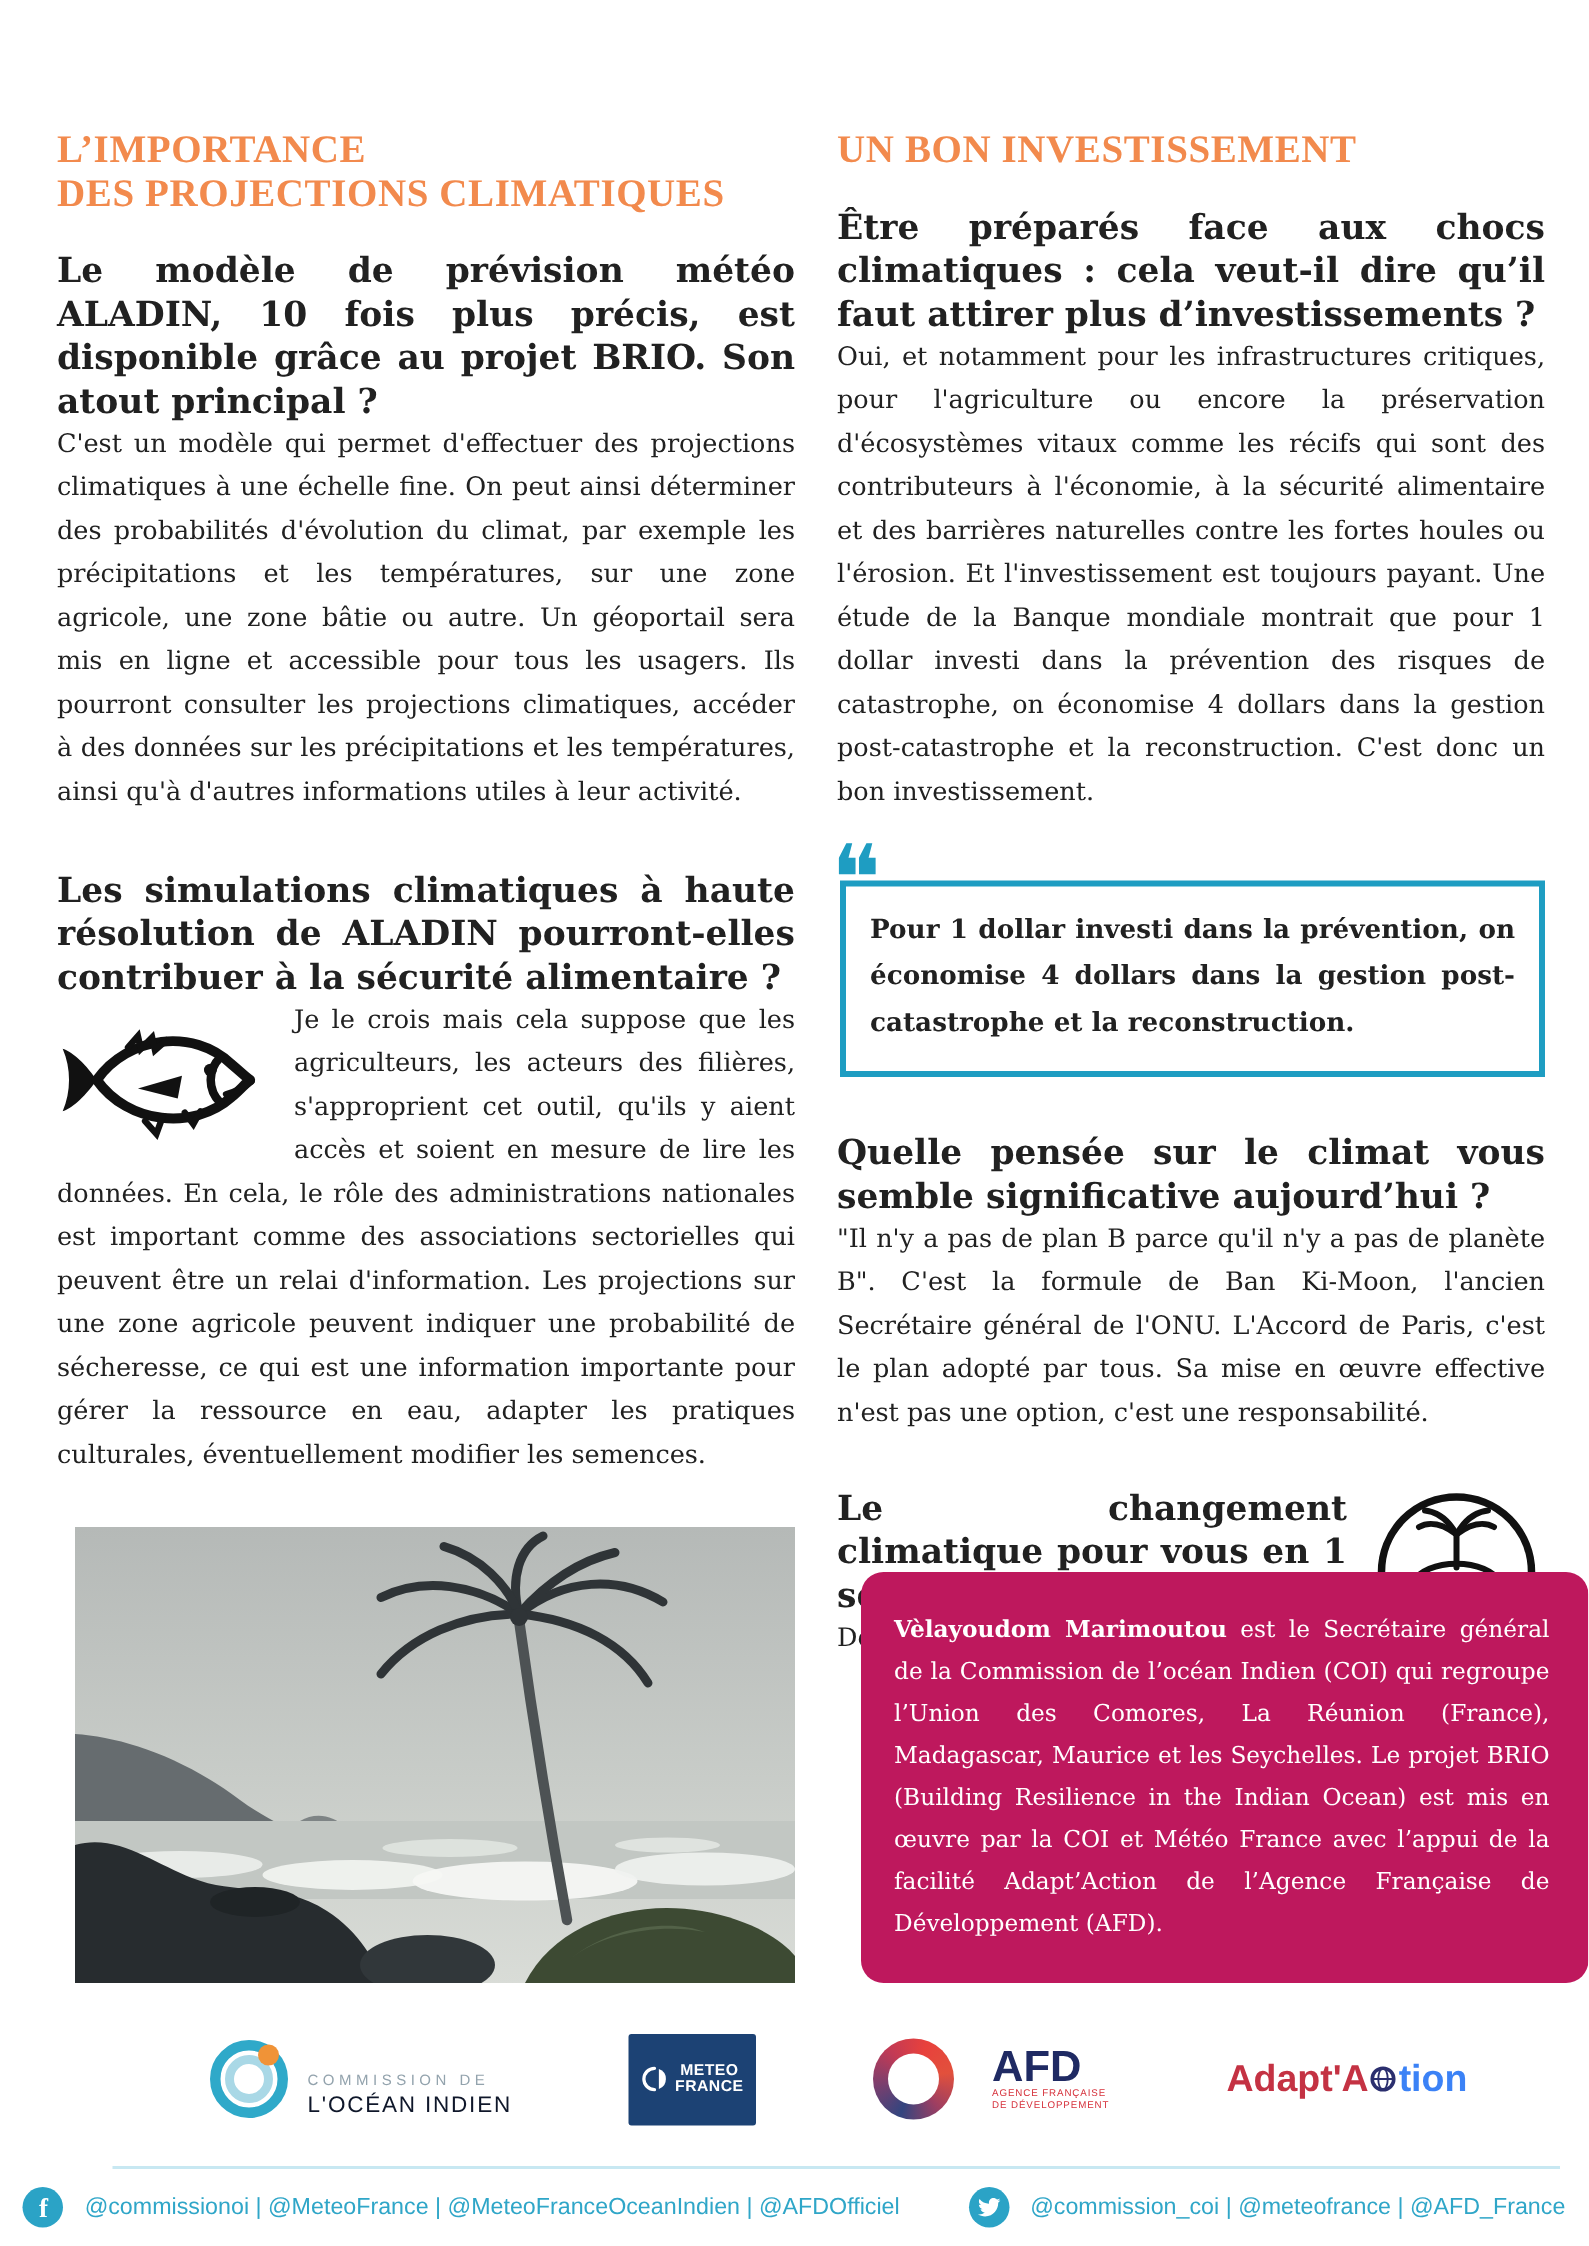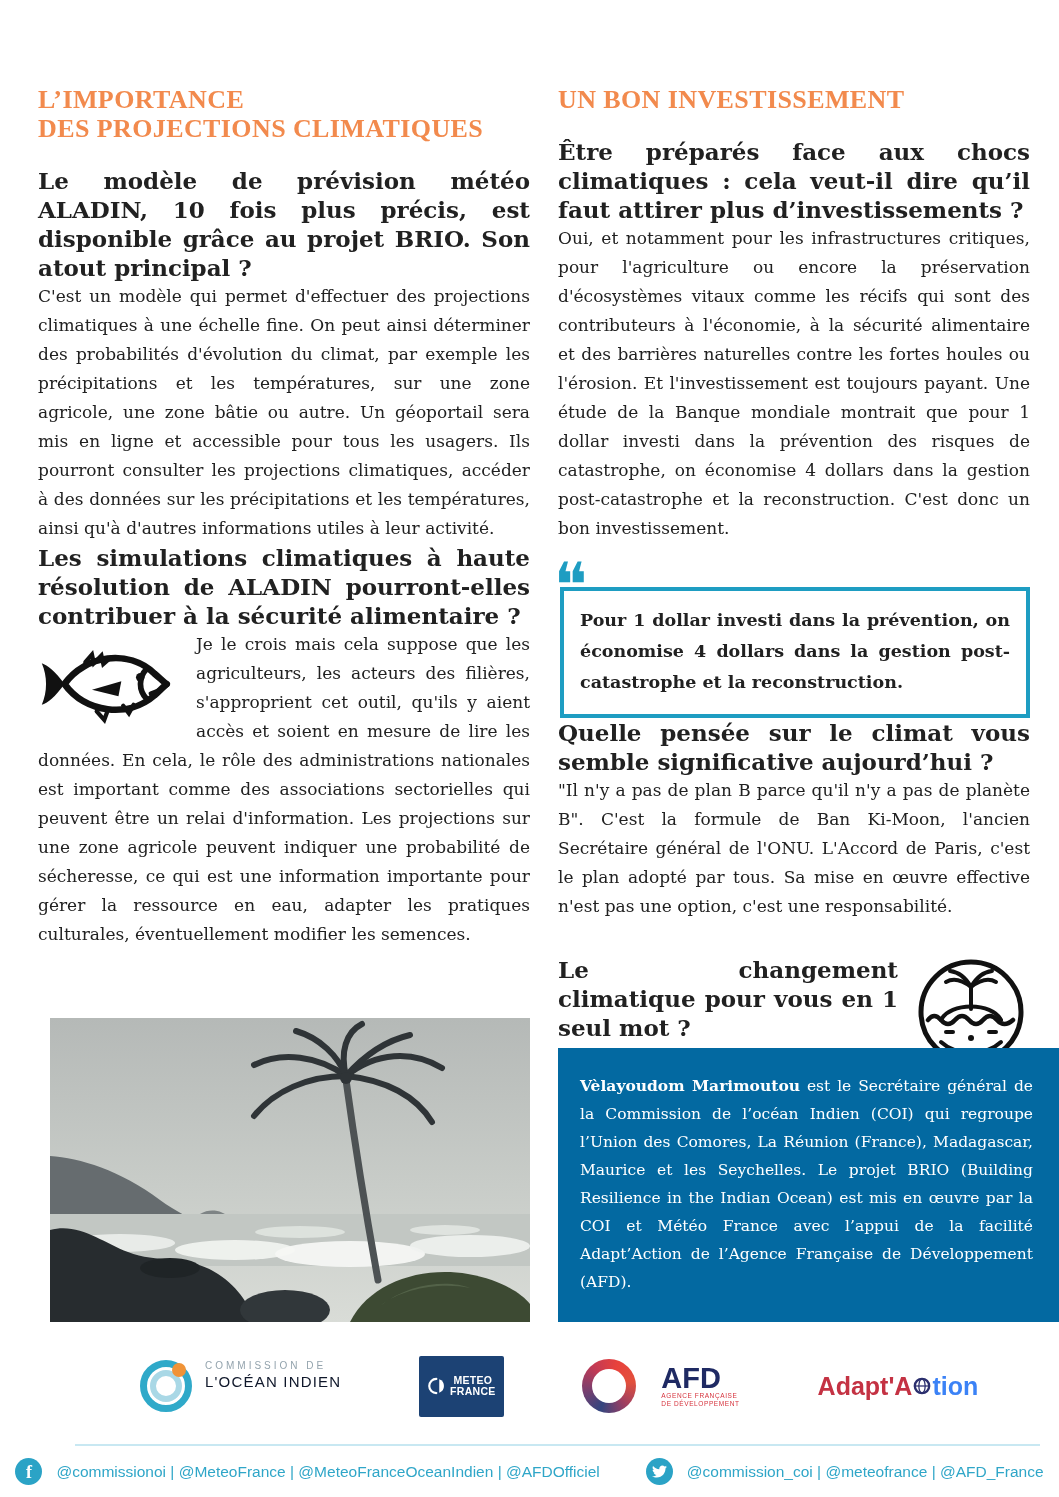--- a/index.html
+++ b/index.html
@@ -8,48 +8,48 @@
   .columns{display:flex;padding:85px 29px 0 38px;gap:28px;position:relative;}
   .col-left{width:492px;flex:none;position:relative;height:1237px;}
   .col-right{width:472px;flex:none;position:relative;height:1237px;}
 
   .sec-heading{font-family:"Liberation Serif",serif;font-weight:700;color:#F28A4D;
                font-size:26px;line-height:29px;letter-spacing:.4px;margin:0;}
   .q{font-weight:700;font-size:23px;line-height:29px;text-align:justify;margin:0;}
   .a{font-weight:400;font-size:17px;line-height:29px;text-align:justify;margin:0;}
 
   .mt-q{margin-top:23px;}
-  .mt-sec{}
+  .mt-sec{margin-top:36px;}
 
   .fish{float:left;width:142px;height:96px;margin:6px 16px 2px 0;}
 
   
   .photo{position:absolute;left:12px;bottom:0;width:480px;height:304px;overflow:hidden;}
 
   
   .quote-box{position:relative;border:4px solid #1E9DC2;margin-top:44px;margin-left:2px;
              padding:14px 16px 16px 16px;}
   .quote-box .qtext{font-weight:700;font-size:17.5px;line-height:31px;text-align:justify;margin:0;}
   .quote-mark{position:absolute;top:-36px;left:-10px;font-family:"DejaVu Sans",sans-serif;
               font-size:62px;line-height:62px;color:#1E9DC2;}
 
   
   .oneword{display:flex;justify-content:space-between;align-items:flex-start;margin-top:34px;}
   .oneword-text{width:340px;}
   .island{width:110px;height:110px;margin-right:4px;margin-top:2px;}
 
   
-  .bio-box{position:absolute;left:0;right:-29px;bottom:0;background:#0369a1;color:#fff;
-           padding:24px 26px 26px 22px;}
+  .bio-box{position:absolute;left:16px;right:-29px;bottom:0;background:#be185d;color:#fff;
+           padding:24px 26px 26px 22px;border-radius:15px;}
   .bio-box p{margin:0;font-size:15.5px;line-height:28px;text-align:justify;}
   .bio-name{font-weight:700;}
 
   
   .logos{display:flex;align-items:center;margin-left:140px;margin-top:28px;gap:78px;height:72px;}
-  .coi{display:flex;align-items:flex-start;gap:13px;}
+  .coi{display:flex;align-items:flex-end;gap:13px;}
   .coi-ring{width:52px;height:52px;border-radius:50%;border:7px solid #2FA9C9;position:relative;box-sizing:border-box;}
   .coi-ring::before{content:"";position:absolute;inset:3px;border-radius:50%;border:6px solid #A9D8E6;}
   .coi-dot{position:absolute;top:-4px;right:-1px;width:14px;height:14px;border-radius:50%;background:#F09337;}
   .coi-text{font-family:"Liberation Sans",sans-serif;color:#93A3AD;}
   .coi-l1{font-size:10px;letter-spacing:3px;}
   .coi-l2{font-size:15px;letter-spacing:1.2px;color:#0f172a;margin-top:2px;}
   .meteo{width:85px;height:61px;background:#1C4274;border-radius:2px;display:flex;flex-direction:row;
          align-items:center;justify-content:center;gap:2px;}
   .meteo-txt{font-family:"Liberation Sans",sans-serif;color:#fff;font-weight:700;font-size:10.5px;
              line-height:11.5px;text-align:center;letter-spacing:.3px;}

